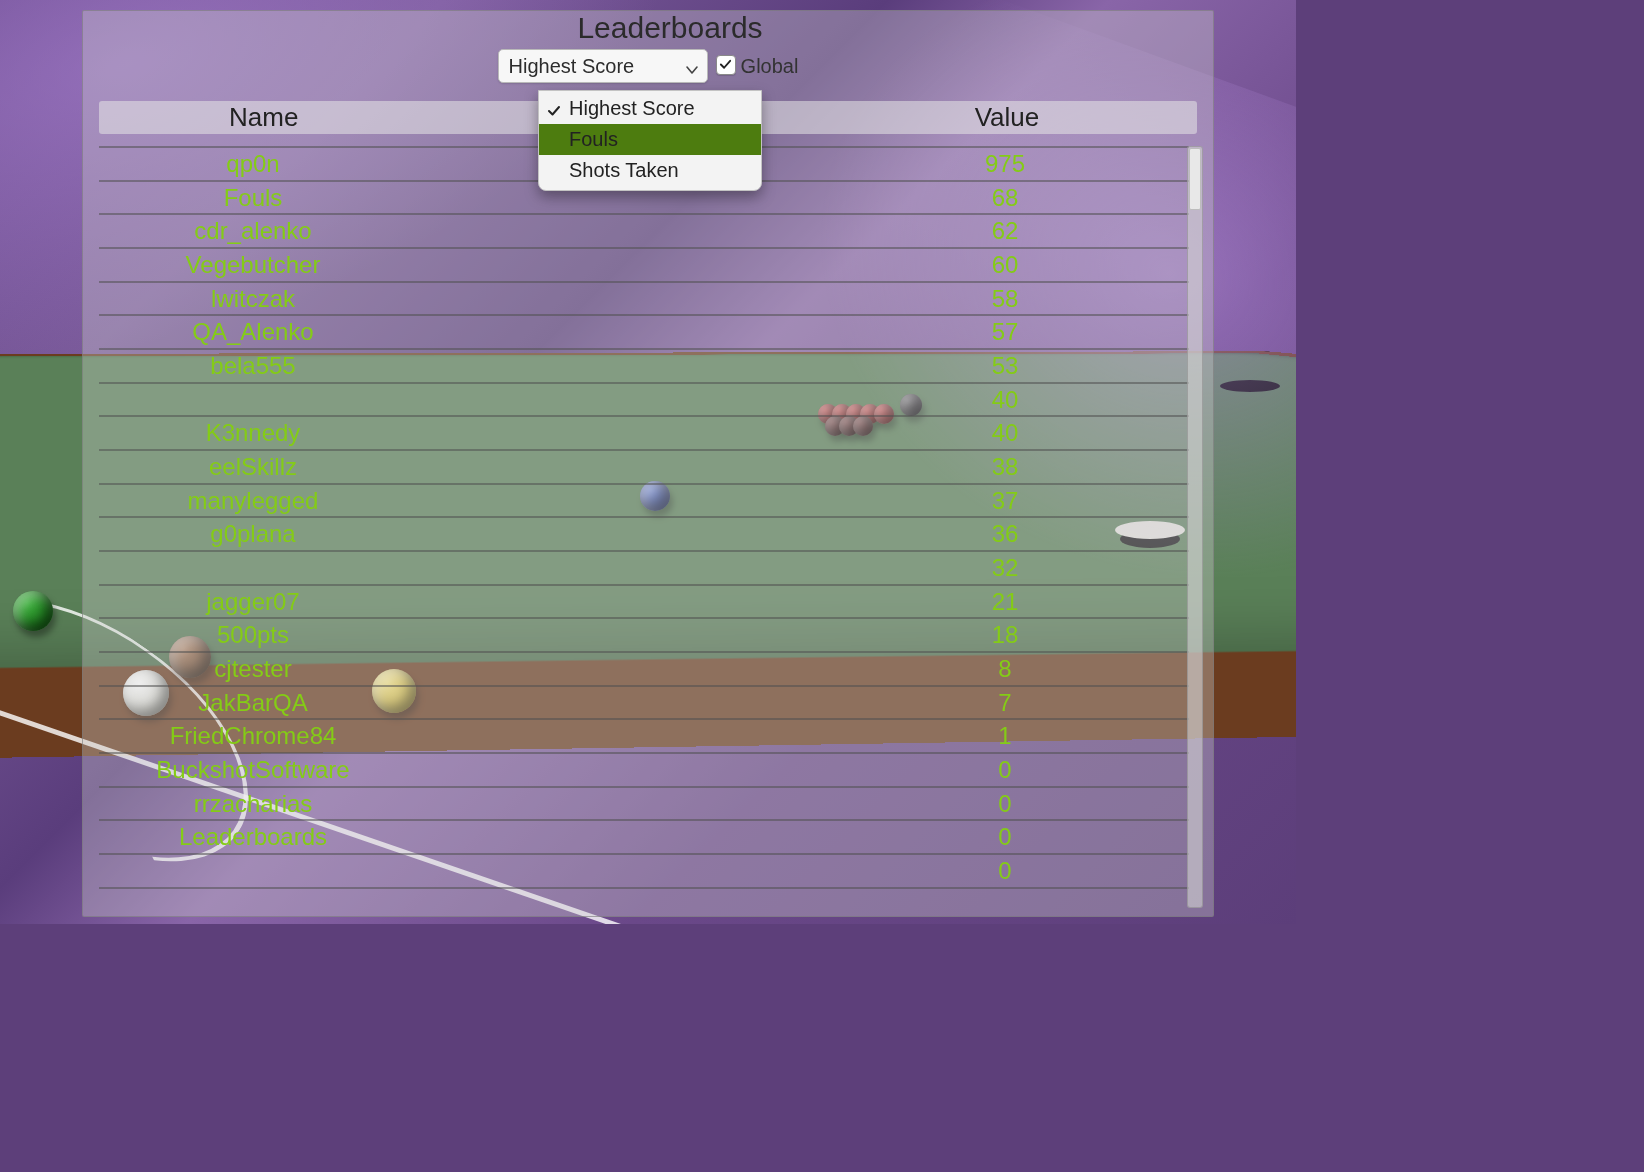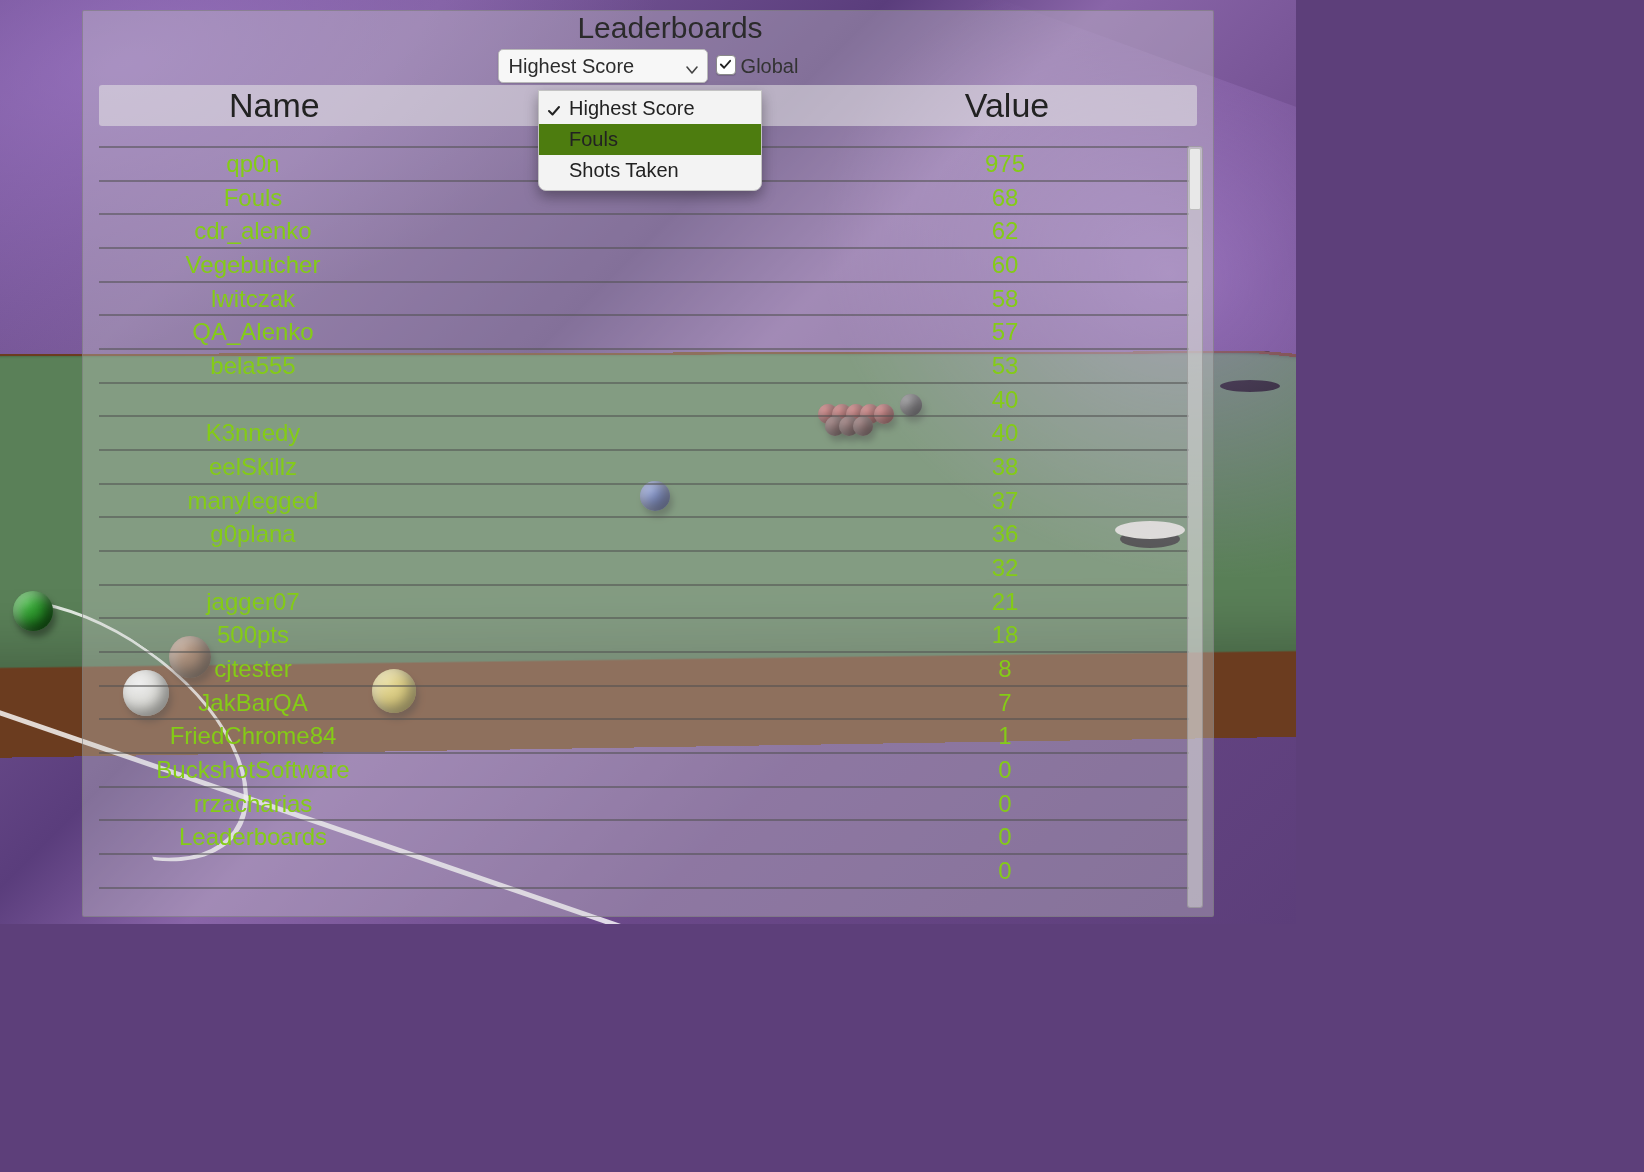--- a/index.html
+++ b/index.html
@@ -186,24 +186,24 @@
     background: #4d7c0f;
   }
   .dropdown-item .check {
     position: absolute;
     left: 8px;
     top: 5px;
   }
 
   .thead {
     display: flex;
-    margin: 2px 16px 0 16px;
+    margin: 18px 16px 0 16px;
     background: rgba(230,230,230,0.55);
     border-radius: 3px;
-    font-size: 34px;
+    font-size: 26px;
     color: #222;
   }
   .th-name {
     flex: 1;
     text-align: left;
     padding: 1px 0 1px 130px;
     text-align: left;
   }
   .th-value {
     width: 380px;

